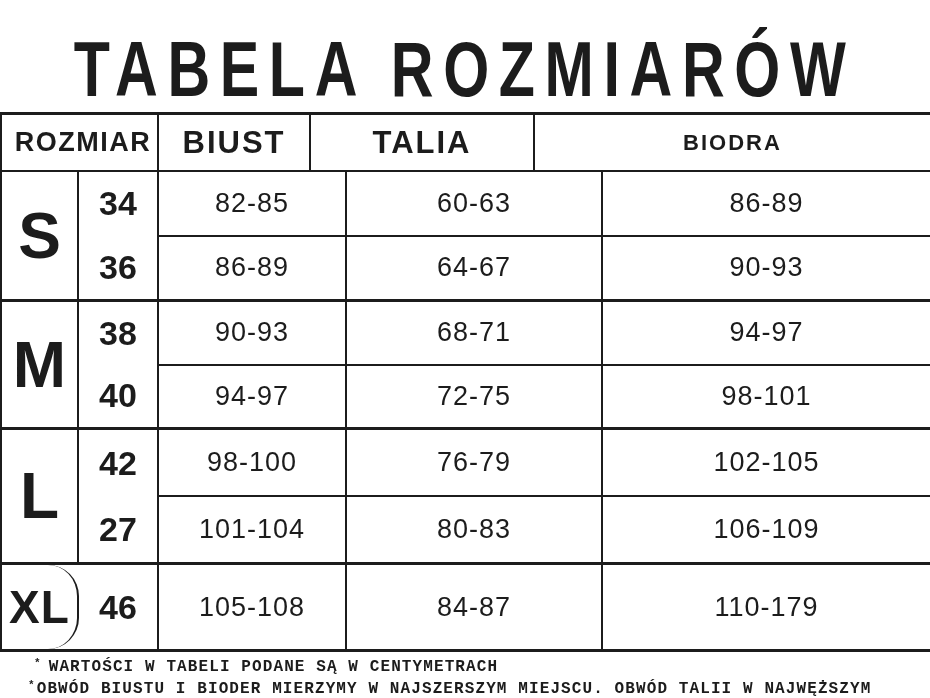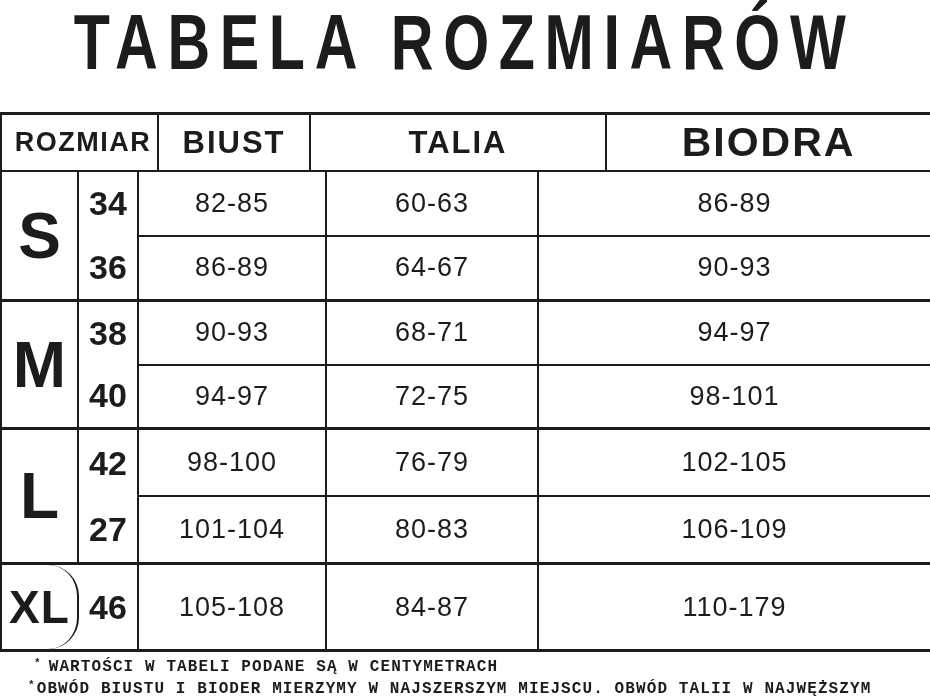--- a/index.html
+++ b/index.html
@@ -6,21 +6,21 @@
   html, body {
     width: 930px; height: 698px;
     background: #ffffff;
     color: #1c1c1c;
     font-family: "Liberation Sans", sans-serif;
     overflow: hidden;
   }
   
   .title-wrap {
     height: 112px;
-    display: flex; align-items: flex-start; justify-content: center;
+    display: flex; align-items: flex-end; justify-content: center;
   }
   .title {
     font-size: 74px; font-weight: 700;
     letter-spacing: 12px; white-space: nowrap;
     transform: scale(0.80, 1.05);
     transform-origin: center;
   }
   
   .size-table {
     width: 930px;
@@ -31,56 +31,56 @@
   .row-header {
     height: 57px; display: flex;
     border-bottom: 2px solid #1c1c1c;
   }
   .hc {
     display: flex; align-items: center; justify-content: center;
     font-weight: 700; letter-spacing: 2px; white-space: nowrap;
   }
   .hc-size  { width: 157px; border-right: 2px solid #1c1c1c; font-size: 27px; letter-spacing: 1.5px; padding-left: 7px; }
   .hc-bust  { width: 152px; border-right: 2px solid #1c1c1c; font-size: 31px; }
-  .hc-waist { width: 296px; border-right: 2px solid #1c1c1c; font-size: 31px; }
-  .hc-hips  { flex: 1; font-size: 41px; }
+  .hc-waist { width: 224px; border-right: 2px solid #1c1c1c; font-size: 31px; }
+  .hc-hips  { flex: 1; font-size: 22px; }
 
   .group { display: flex; border-bottom: 3px solid #1c1c1c; }
   .group:last-child { border-bottom: none; }
   .g-s  { height: 130px; }
   .g-m  { height: 128px; }
   .g-l  { height: 135px; }
   .g-xl { height: 84px;  }
 
   .g-letter {
     width: 77px; border-right: 2px solid #1c1c1c;
     display: flex; align-items: center; justify-content: center;
     font-weight: 700; font-size: 64px;
   }
   .g-xl .g-letter { font-size: 46px; letter-spacing: 1px; border-radius: 31px; }
 
   .g-nums {
-    width: 60px; border-right: 2px solid #1c1c1c;
+    width: 80px; border-right: 2px solid #1c1c1c;
     display: flex; flex-direction: column;
   }
   .g-num {
     flex: 1; display: flex; align-items: center; justify-content: center;
     font-weight: 700; font-size: 34px;
   }
 
   .g-rows { flex: 1; display: flex; flex-direction: column; }
   .g-row  { flex: 1; display: flex; }
   .g-row + .g-row { border-top: 2px solid #1c1c1c; }
 
   .cell {
     display: flex; align-items: center; justify-content: center;
     font-size: 27px; letter-spacing: 1px; white-space: nowrap;
   }
   .c-bust  { width: 188px; border-right: 2px solid #1c1c1c; }
-  .c-waist { width: 212px; border-right: 2px solid #1c1c1c; }
+  .c-waist { width: 256px; border-right: 2px solid #1c1c1c; }
   .c-hips  { flex: 1; }
 
   
   .footnotes { padding: 5px 0 0 28px; }
   .footnote {
     font-size: 16px; font-weight: 700;
     letter-spacing: 1.1px; line-height: 21px; white-space: nowrap; font-family: Liberation Mono, monospace;
   }
   .fn-marker {
     display: inline-block;

